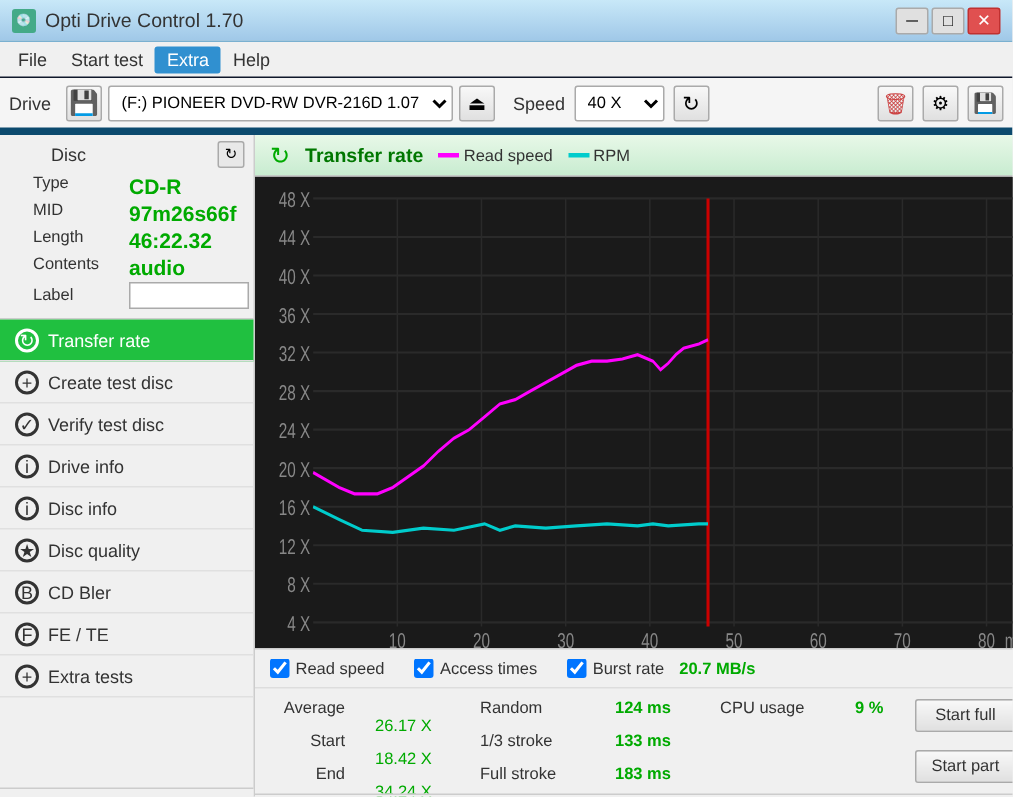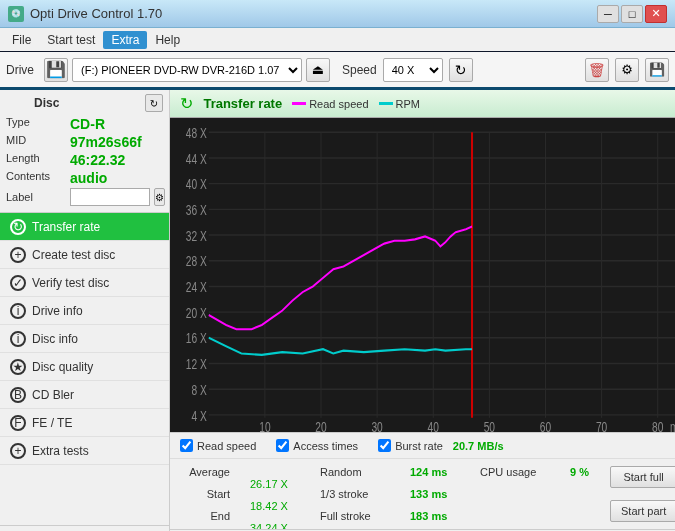--- a/index.html
+++ b/index.html
@@ -22,40 +22,40 @@
     .menu-bar {
       background: #f0f0f0; height: 24px; display: flex; align-items: center;
       padding: 0 4px; border-bottom: 1px solid #0f172a;
     }
     .menu-item { padding: 2px 8px; cursor: pointer; font-size: 12px; color: #333; border-radius: 2px; }
     .menu-item.active { background: #3090d0; color: white; }
 
     
     .toolbar {
       background: #f5f5f5; height: 38px; display: flex; align-items: center;
-      padding: 0 6px; gap: 6px; border-bottom: 3px solid #0c4a6e;
+      padding: 0 6px; gap: 6px; border-bottom: 5px solid #0c4a6e;
     }
     .toolbar-label { font-size: 12px; color: #333; margin-right: 4px; }
     .drive-select { height: 24px; width: 230px; border: 1px solid #aaa; background: white; font-size: 11px; padding: 0 4px; border-radius: 2px; }
     .toolbar-btn { height: 24px; width: 24px; border: 1px solid #aaa; background: linear-gradient(to bottom, #f8f8f8, #e0e0e0); border-radius: 2px; cursor: pointer; display: flex; align-items: center; justify-content: center; font-size: 13px; }
     .speed-label { font-size: 12px; color: #333; margin-left: 6px; }
     .speed-select { height: 24px; width: 60px; border: 1px solid #aaa; background: white; font-size: 11px; padding: 0 4px; border-radius: 2px; }
     .toolbar-spacer { flex: 1; }
 
     
     .main { display: flex; height: 463px; }
 
     
     .sidebar { width: 170px; background: #f0f0f0; border-right: 1px solid #ccc; display: flex; flex-direction: column; }
     .disc-section { padding: 4px 6px; border-bottom: 1px solid #ccc; }
     .disc-header { display: flex; align-items: center; justify-content: space-between; margin-bottom: 4px; }
-    .disc-title { font-weight: bold; font-size: 12px; color: #333; padding-left: 28px; }
+    .disc-title { font-weight: normal; font-size: 12px; color: #333; padding-left: 28px; }
     .disc-refresh-btn { width: 18px; height: 18px; border: 1px solid #aaa; background: #e8e8e8; border-radius: 2px; cursor: pointer; display: flex; align-items: center; justify-content: center; font-size: 10px; }
     .disc-row { display: flex; gap: 4px; margin-bottom: 2px; }
-    .disc-field { color: #333; font-size: 11px; min-width: 60px; }
+    .disc-field { color: #333; font-size: 11px; min-width: 60px; margin-left: 16px; }
     .disc-value { color: #00aa00; font-size: 14px; font-weight: bold; }
     .disc-label-row { display: flex; align-items: center; gap: 4px; margin-bottom: 2px; }
     .disc-label-input { width: 80px; height: 18px; border: 1px solid #aaa; background: white; font-size: 10px; padding: 0 2px; }
     .disc-label-settings { width: 18px; height: 18px; border: 1px solid #aaa; background: #e8e8e8; border-radius: 2px; cursor: pointer; display: flex; align-items: center; justify-content: center; font-size: 10px; }
 
     .nav-items { flex: 1; }
     .nav-item { height: 28px; display: flex; align-items: center; padding: 0 10px; cursor: pointer; font-size: 12px; color: #333; gap: 6px; border-bottom: 1px solid #e0e0e0; }
     .nav-item.active { background: #20c040; color: white; }
     .nav-item .nav-icon { width: 16px; height: 16px; border-radius: 50%; border: 2px solid currentColor; display: flex; align-items: center; justify-content: center; flex-shrink: 0; }
     .nav-item.active .nav-icon { border-color: white; }

